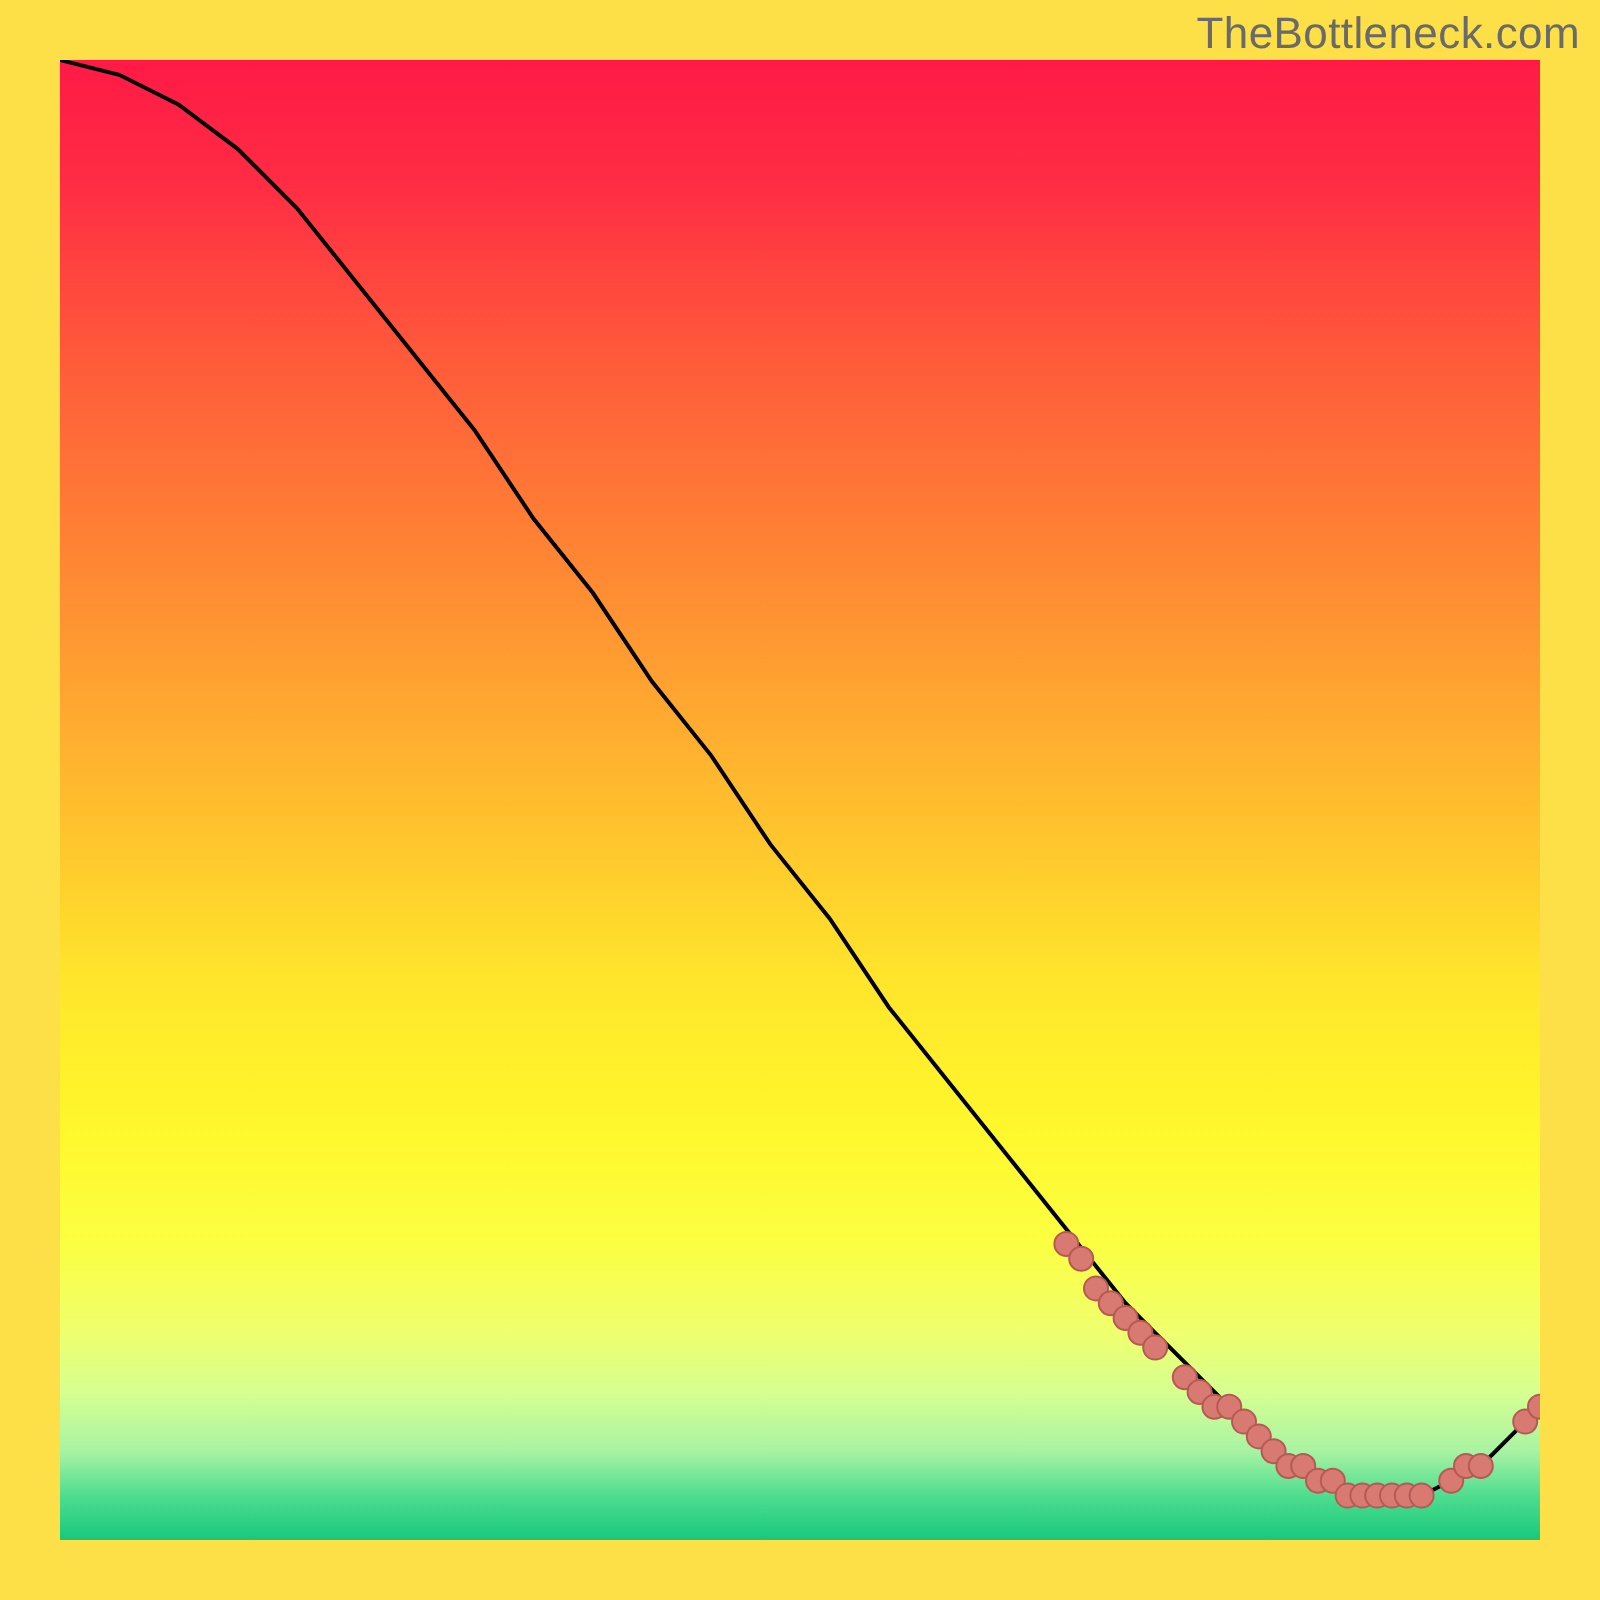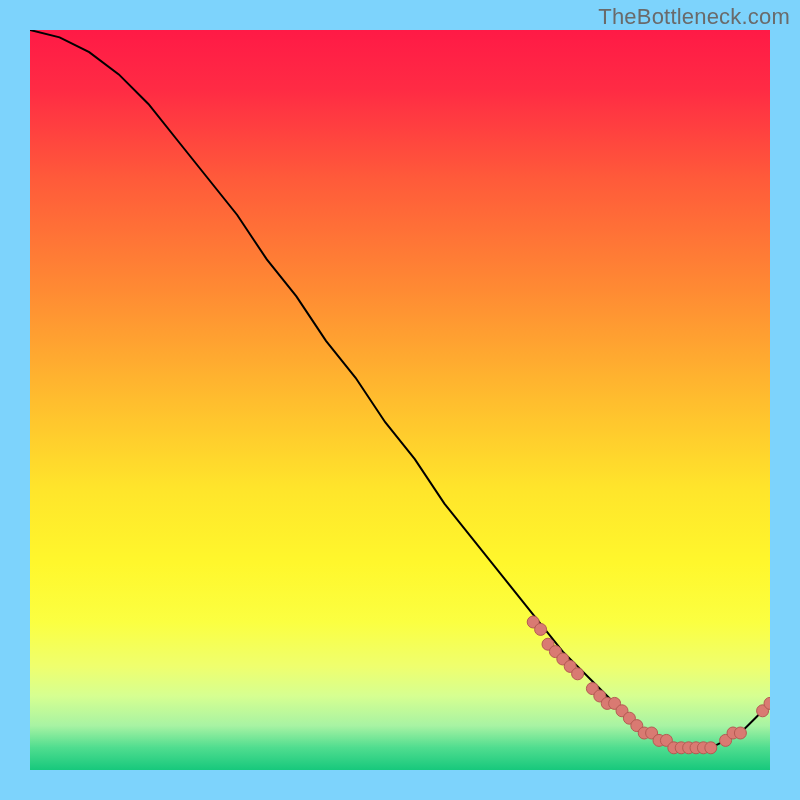--- a/index.html
+++ b/index.html
@@ -8,21 +8,21 @@
     width: 800px;
     height: 800px;
     background: #000;
     overflow: hidden;
     font-family: Arial, Helvetica, sans-serif;
   }
   .wrap {
     position: relative;
     width: 800px;
     height: 800px;
-    background: #7dd3fc;
+    background: #fde047;
   }
   .watermark {
     position: absolute;
     top: 4px;
     right: 10px;
     color: #6a6a6a;
     font-size: 22px;
     font-weight: 400;
     letter-spacing: 0.2px;
     user-select: none;

